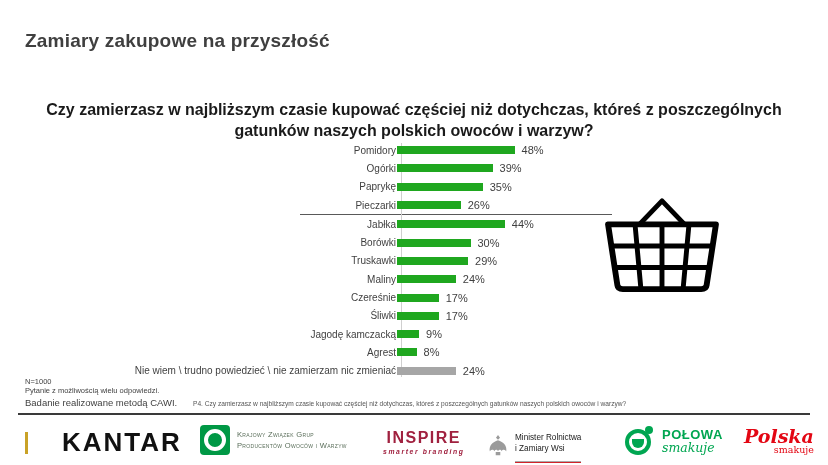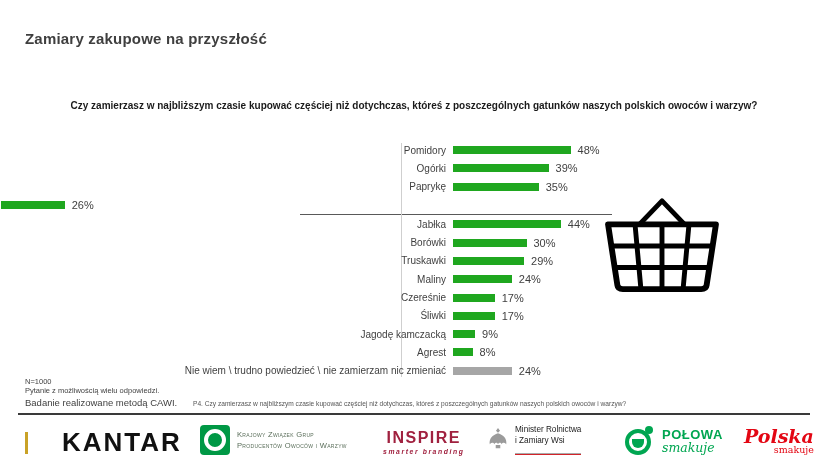--- a/index.html
+++ b/index.html
@@ -1,31 +1,31 @@
 <!DOCTYPE html>
 <html><head>
 <meta charset="utf-8">
 <style>
   * { margin:0; padding:0; box-sizing:border-box; }
   html,body { width:828px; height:465px; background:#fff; overflow:hidden;
               font-family:"Liberation Sans", sans-serif; }
   .slide { position:relative; width:828px; height:465px; background:#fff; }
 
-  .page-title { position:absolute; left:25px; top:30px; font-size:15px;
+  .page-title { position:absolute; left:25px; top:30px; font-size:19px;
                 font-weight:bold; color:#3f3f3f; letter-spacing:0.2px; }
 
   .chart-question { position:absolute; left:34px; top:99px; width:760px;
-                    text-align:center; font-size:10px; font-weight:bold;
+                    text-align:center; font-size:16px; font-weight:bold;
                     color:#1a1a1a; line-height:1.32; }
 
   .bar-chart { position:absolute; left:0; top:141px; width:620px; }
   .axis-line { position:absolute; left:401px; top:2px; bottom:3px; width:1px;
                background:#cfcfcf; }
   .chart-row { display:flex; align-items:center; height:18.3px; position:relative; }
-  .row-label { width:452px; padding-right:6px; text-align:right; font-size:10px;
+  .row-label { width:396px; text-align:right; font-size:10px;
                color:#3f3f3f; white-space:nowrap; flex:none; }
   .row-bar { height:8px; flex:none; margin-left:1px; }
   .row-value { margin-left:7px; font-size:11px; color:#3f3f3f; }
   .group-sep { margin-left:300px; width:312px; border-top:1.4px solid #595959;
                height:0; }
 
   .basket { position:absolute; left:598px; top:192px; width:128px; height:102px; }
 
   .footnotes { position:absolute; left:25px; top:377px; color:#3f3f3f; }
   .fn-small { font-size:7.5px; line-height:1.25; }
@@ -45,21 +45,21 @@
   .kzg-ring { position:absolute; left:4px; top:4px; width:22px; height:22px;
               border:4px solid #fff; border-radius:50%; }
   .kzg-text { font-size:7.6px; line-height:1.5; font-variant:small-caps;
               color:#5a6e5a; letter-spacing:0.3px; }
 
   .logo-inspire { position:absolute; left:383px; top:10px; text-align:center; }
   .inspire-text { font-size:16px; letter-spacing:1.5px; font-weight:600; }
   .inspire-tag { font-size:6.8px; font-style:italic; font-weight:bold;
                  letter-spacing:1.6px; margin-top:1px; }
 
-  .logo-ministry { position:absolute; left:487px; top:6px; display:flex; gap:6px; align-items:center; }
+  .logo-ministry { position:absolute; left:487px; top:14px; display:flex; gap:6px; align-items:flex-start; }
   .ministry-text { font-size:8.2px; line-height:1.3; color:#1a1a1a; padding-bottom:4px; }
   .ministry-rule { height:2px; margin-top:3px; border-top:1px solid #aaa; }
 
   .logo-polowa { position:absolute; left:625px; top:7px; display:flex; gap:7px; align-items:center; }
   .polowa-icon { position:relative; width:30px; height:30px; flex:none; }
   .polowa-ring { position:absolute; left:0; top:3px; width:26px; height:26px;
                  border-radius:50%; border:4px solid; }
   .polowa-inner { position:absolute; left:7px; top:13px; width:12px; height:9px;
                   border-radius:0 0 10px 10px; }
   .polowa-dot { position:absolute; right:2px; top:0; width:8px; height:8px; border-radius:50%; }
@@ -94,20 +94,21 @@
         <span class="row-label">Ogórki</span>
         <span class="row-bar" style="width: 95.55px; background: rgb(31, 167, 31);"></span>
         <span class="row-value">39%</span>
       </div>
       <div class="chart-row">
         <span class="row-label">Paprykę</span>
         <span class="row-bar" style="width: 85.75px; background: rgb(31, 167, 31);"></span>
         <span class="row-value">35%</span>
       </div>
       <div class="chart-row">
+        <span class="row-label">Pieczarki</span>
         <span class="row-bar" style="width: 63.7px; background: rgb(31, 167, 31);"></span>
         <span class="row-value">26%</span>
       </div>
       <div class="group-sep"></div>
       <div class="chart-row">
         <span class="row-label">Jabłka</span>
         <span class="row-bar" style="width: 107.8px; background: rgb(31, 167, 31);"></span>
         <span class="row-value">44%</span>
       </div>
       <div class="chart-row">

